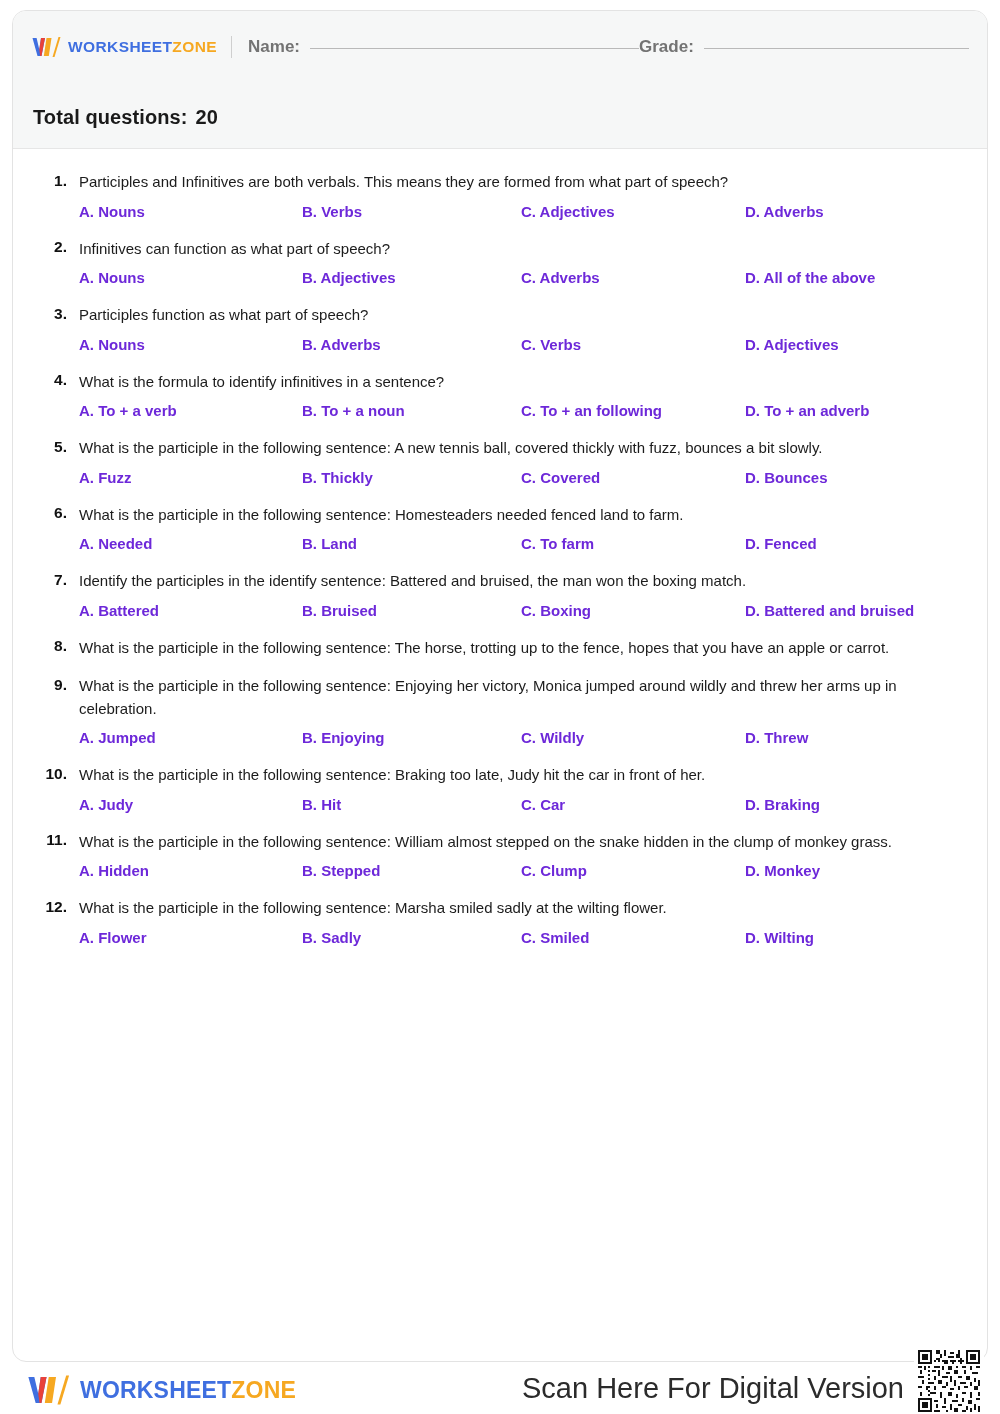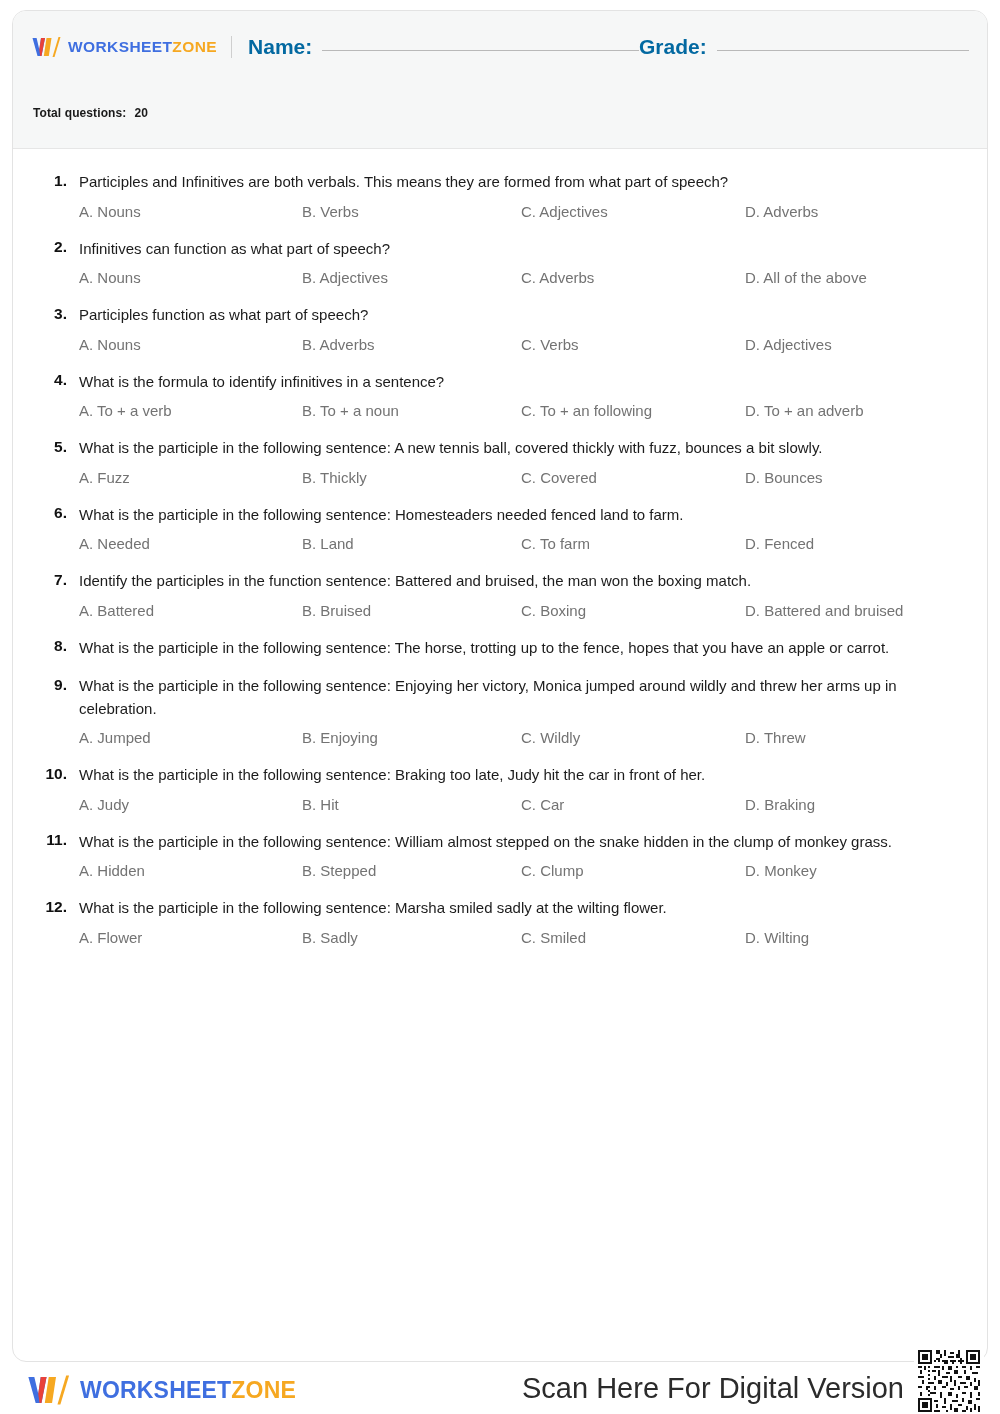--- a/index.html
+++ b/index.html
@@ -74,42 +74,42 @@
     flex: 0 0 auto;
   }
 
   .field {
     display: flex;
     align-items: baseline;
     flex: 1 1 auto;
     min-width: 0;
   }
   .field-label {
-    font-size: 21px;
+    font-size: 17px;
     font-weight: bold;
-    color: #0369a1;
+    color: #737373;
     white-space: nowrap;
     flex: 0 0 auto;
   }
   .field-rule {
     flex: 1 1 auto;
     height: 1px;
     background: #b9b9b9;
     margin-left: 10px;
     position: relative;
     top: -3px;
   }
   .field-name  { max-width: 520px; }
   .field-grade { max-width: 330px; }
 
   .total-row {
     position: absolute;
     left: 20px;
     top: 95px;
-    font-size: 12px;
+    font-size: 20px;
     font-weight: bold;
     color: #1a1a1a;
     letter-spacing: 0.1px;
   }
   .total-row .total-count { margin-left: 8px; }
 
   
   .sheet-body {
     padding: 22px 18px 0 18px;
   }
@@ -137,23 +137,24 @@
     padding-left: 12px;
     padding-right: 30px;
   }
   .q-options {
     display: flex;
     margin-top: 7px;
     padding-left: 48px;
   }
   .q-opt {
     font-size: 15px;
-    color: #737373;
+    color: #6d28d9;
     line-height: 1.4;
     flex: 0 0 auto;
+    font-weight: bold;
   }
   .q-opt.col-a { width: 223px; }
   .q-opt.col-b { width: 219px; }
   .q-opt.col-c { width: 224px; }
   .q-opt.col-d { width: 230px; }
 
   
   .footer {
     position: absolute;
     left: 12px;
@@ -307,21 +308,21 @@
         <div class="q-options">
           <div class="q-opt col-a">A. Needed</div>
           <div class="q-opt col-b">B. Land</div>
           <div class="q-opt col-c">C. To farm</div>
           <div class="q-opt col-d">D. Fenced</div>
         </div>
       </div>
       <div class="question">
         <div class="q-head">
           <div class="q-num">7.</div>
-          <div class="q-text">Identify the participles in the function sentence: Battered and bruised, the man won the boxing match.</div>
+          <div class="q-text">Identify the participles in the identify sentence: Battered and bruised, the man won the boxing match.</div>
         </div>
         <div class="q-options">
           <div class="q-opt col-a">A. Battered</div>
           <div class="q-opt col-b">B. Bruised</div>
           <div class="q-opt col-c">C. Boxing</div>
           <div class="q-opt col-d">D. Battered and bruised</div>
         </div>
       </div>
       <div class="question">
         <div class="q-head">

